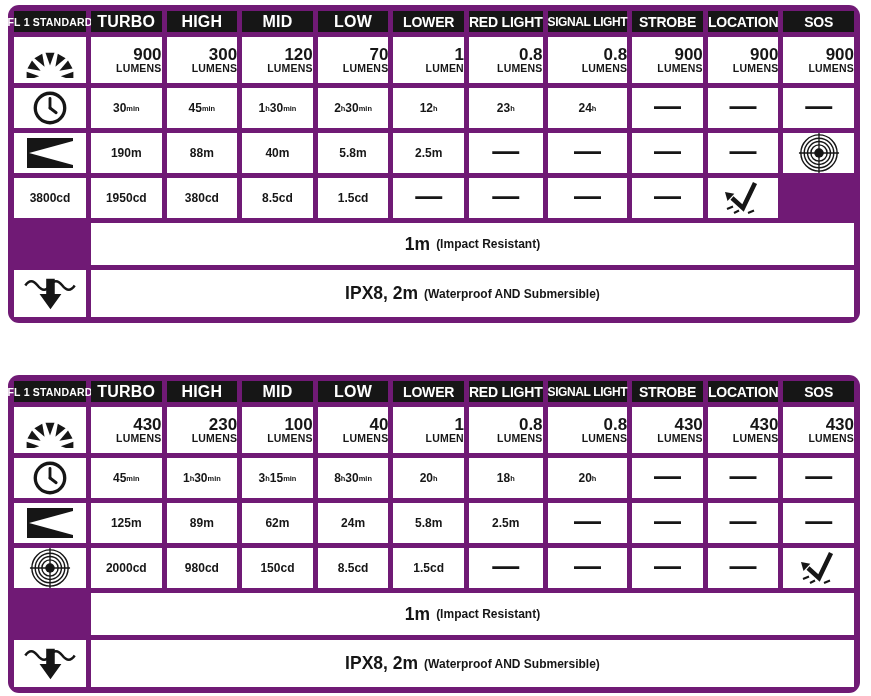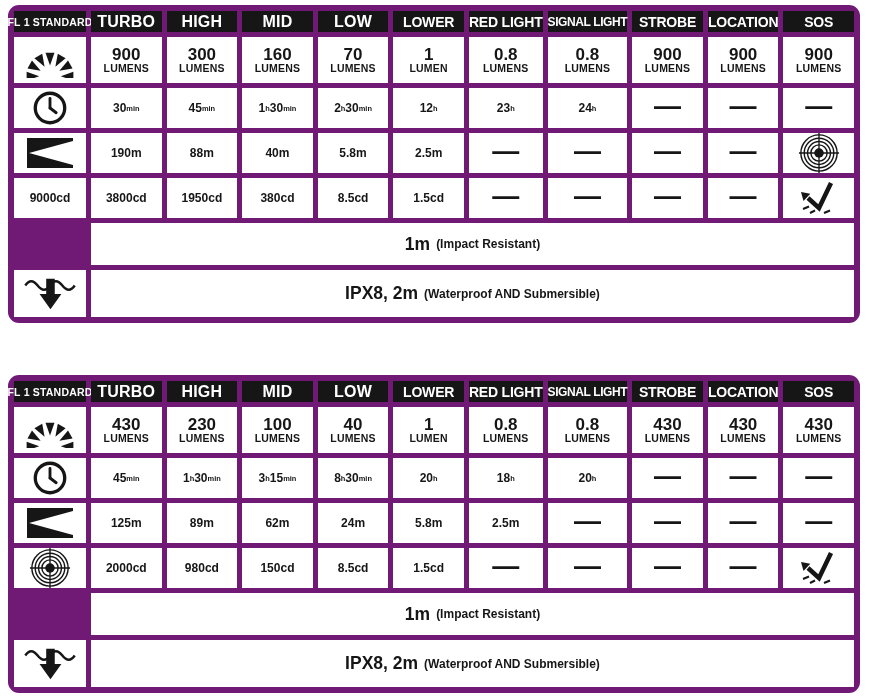--- a/index.html
+++ b/index.html
@@ -13,21 +13,21 @@
     grid-template-rows:21px 46px 40px 40px 40px 42px 47px;gap:5px;
   }
   .spec.first{margin-top:5px;}
   .spec.second{margin-top:52px;}
   .hcell{background:#161616;color:#ffffff;display:flex;align-items:center;justify-content:center;white-space:nowrap;}
   .flstd{font-size:10.5px;letter-spacing:0.2px;}
   .m-lg{font-size:16px;letter-spacing:0.2px;}
   .m-md{font-size:14px;letter-spacing:-0.2px;text-align:right;}
   .m-sm{font-size:12px;letter-spacing:-0.4px;text-align:right;}
   .cell{background:#ffffff;display:flex;align-items:center;justify-content:center;}
-  .lum{flex-direction:column;line-height:1.05;}
+  .lum{flex-direction:column;line-height:1.05;align-items:flex-end;}
   .lum-v{font-size:17px;}
   .lum-u{font-size:10.5px;letter-spacing:0.2px;}
   .val{font-size:12px;white-space:nowrap;}
   .val .unit{font-size:0.62em;}
   .val.dash{font-size:27px;font-weight:bold;padding-bottom:4px;}
   .span10{grid-column:2 / 12;}
   .note-main{font-size:17.5px;}
   .note-small{font-size:12px;margin-left:6px;}
   .icon-cell svg{display:block;}
 </style>
@@ -62,21 +62,21 @@
   </div>
   <div class="cell lum">
       <span class="lum-v">900</span>
       <span class="lum-u">LUMENS</span>
     </div>
   <div class="cell lum">
       <span class="lum-v">300</span>
       <span class="lum-u">LUMENS</span>
     </div>
   <div class="cell lum">
-      <span class="lum-v">160</span>
+      <span class="lum-v">120</span>
       <span class="lum-u">LUMENS</span>
     </div>
   <div class="cell lum">
       <span class="lum-v">70</span>
       <span class="lum-u">LUMENS</span>
     </div>
   <div class="cell lum">
       <span class="lum-v">1</span>
       <span class="lum-u">LUMEN</span>
     </div>
@@ -139,21 +139,20 @@
     <svg width="42" height="42" viewBox="0 0 44 44">
       <line x1="22" y1="1" x2="22" y2="43" stroke="#161616" stroke-width="1.4"></line>
       <line x1="1" y1="22" x2="43" y2="22" stroke="#161616" stroke-width="1.4"></line>
       <circle cx="22" cy="22" r="5" fill="#161616"></circle>
       <circle cx="22" cy="22" r="8.5" fill="none" stroke="#161616" stroke-width="1.5"></circle>
       <circle cx="22" cy="22" r="12" fill="none" stroke="#161616" stroke-width="1.5"></circle>
       <circle cx="22" cy="22" r="15.5" fill="none" stroke="#161616" stroke-width="1.5"></circle>
       <circle cx="22" cy="22" r="19" fill="none" stroke="#161616" stroke-width="1.5"></circle>
     </svg>
   </div>
-  <div class="cell val">9000cd</div>
   <div class="cell val">3800cd</div>
   <div class="cell val">1950cd</div>
   <div class="cell val">380cd</div>
   <div class="cell val">8.5cd</div>
   <div class="cell val">1.5cd</div>
   <div class="cell val dash">—</div>
   <div class="cell val dash">—</div>
   <div class="cell val dash">—</div>
   <div class="cell val dash">—</div>
 

